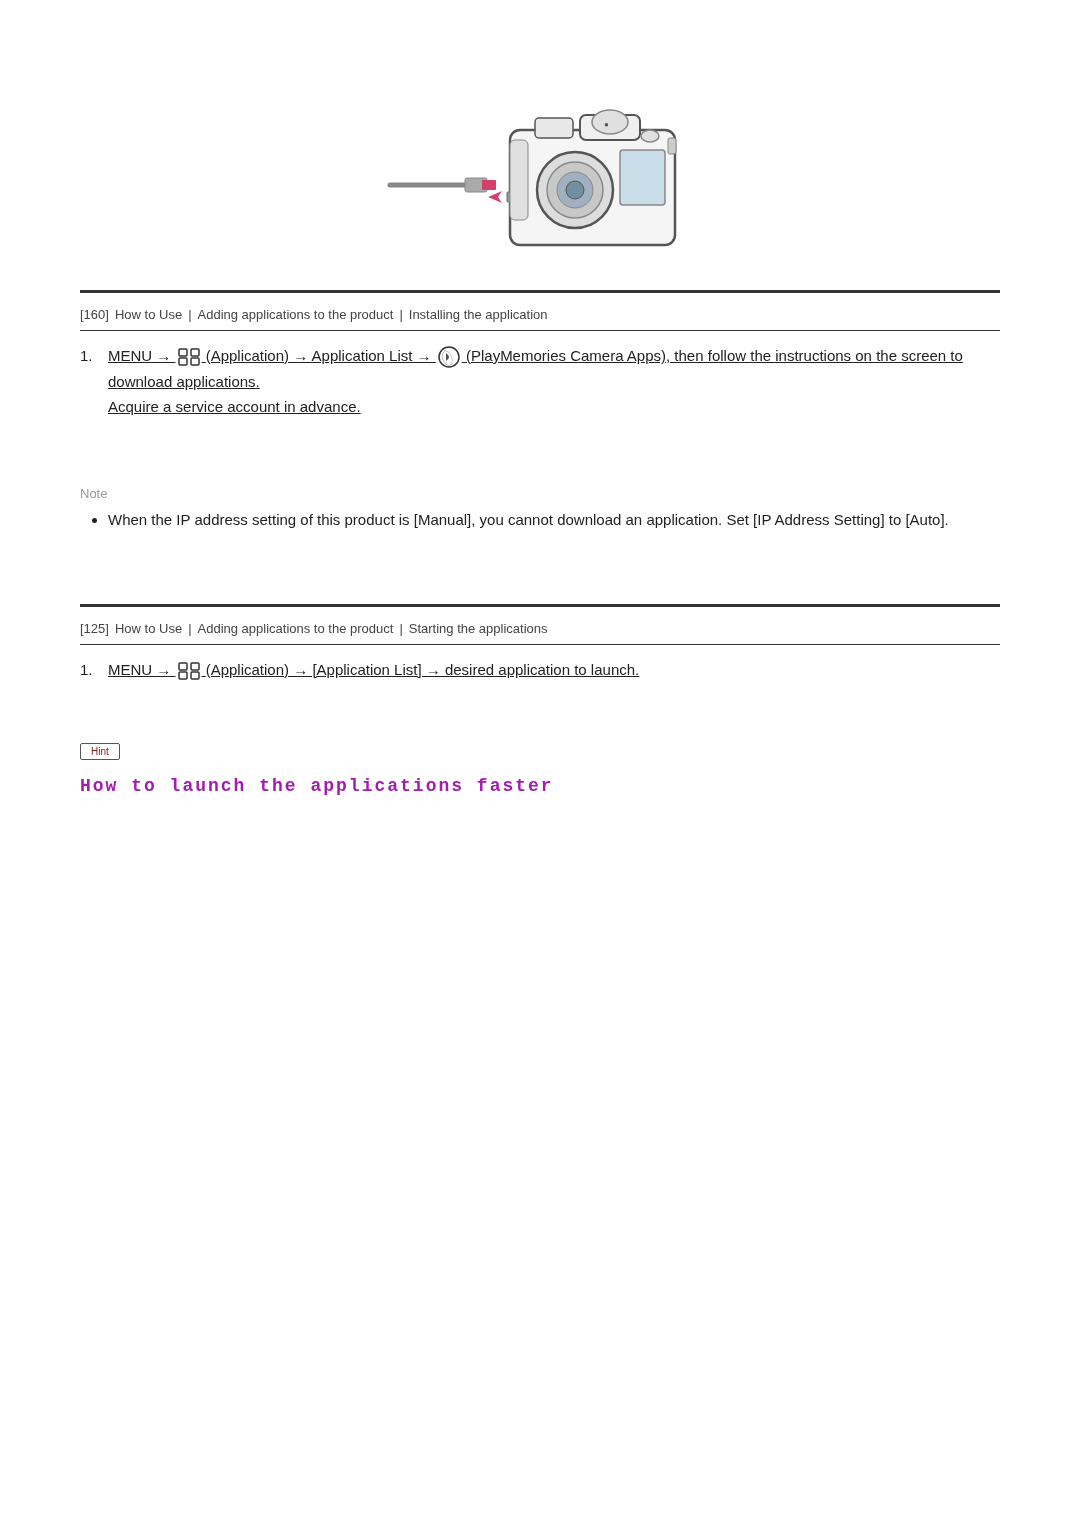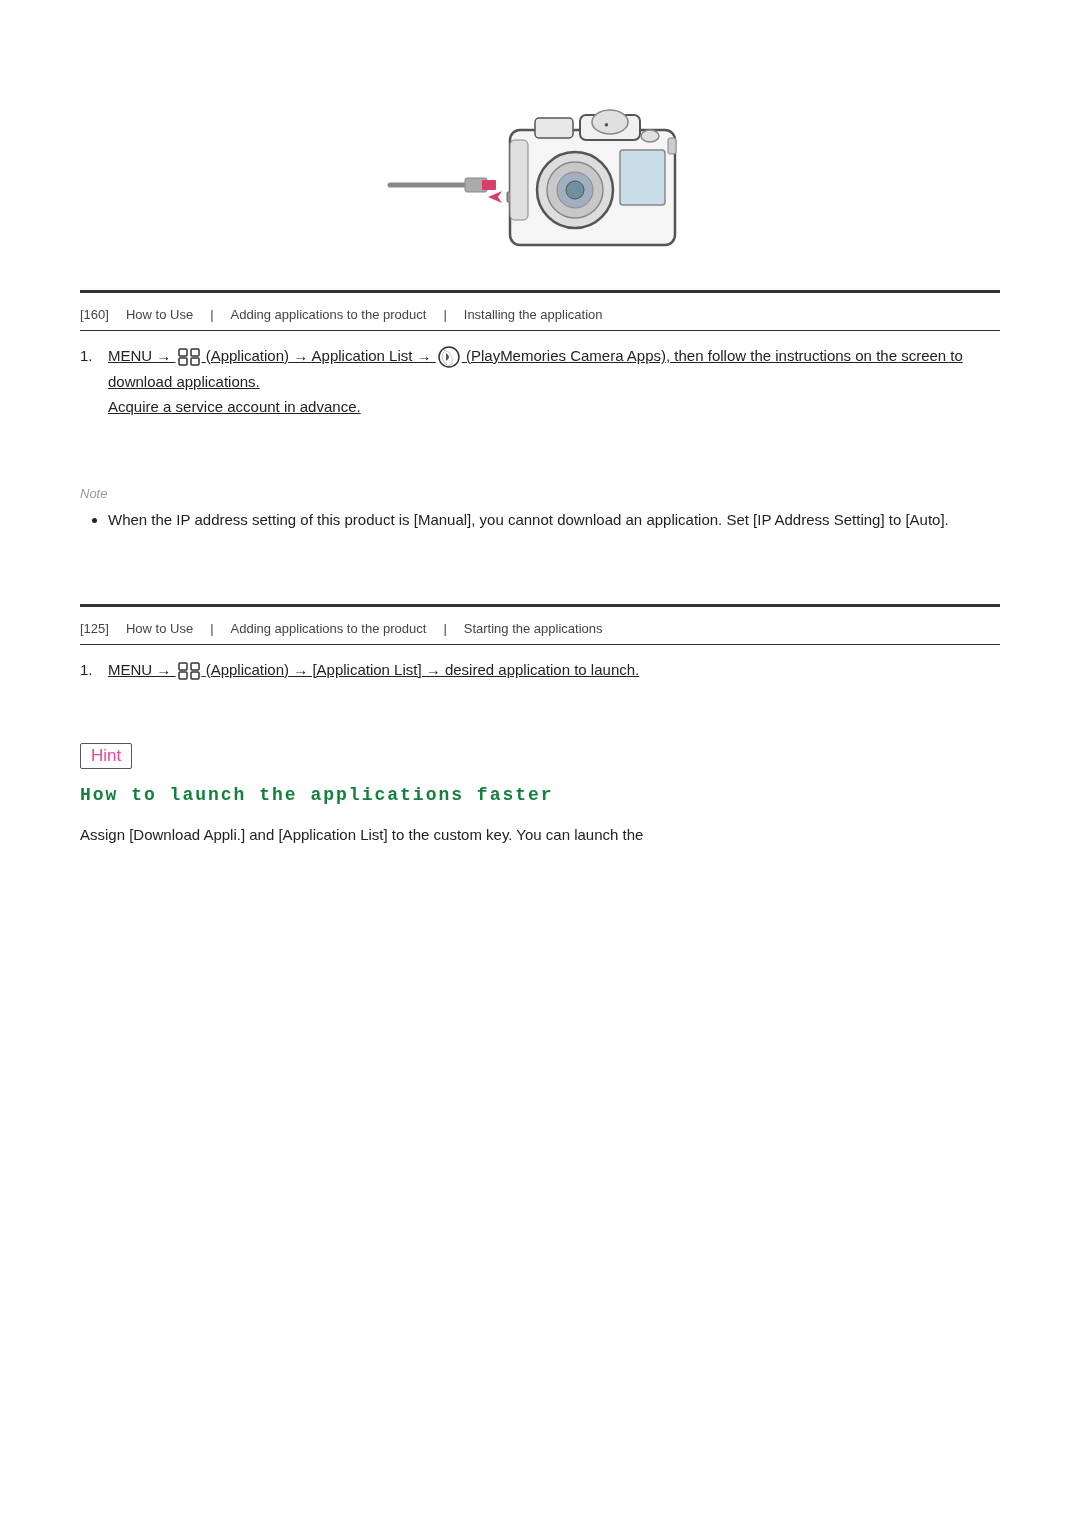--- a/index.html
+++ b/index.html
@@ -51,21 +51,21 @@
       margin: 0;
     }
 
     
     .breadcrumb {
       font-size: 13px;
       color: #444;
       margin: 14px 0 8px 0;
       display: flex;
       align-items: center;
-      gap: 17px;
+      gap: 6px;
     }
 
     .breadcrumb-sep {
       color: #444;
       font-size: 13px;
     }
 
     
     .section-title {
       font-size: 30px;
@@ -107,52 +107,51 @@
     .list-content {
       flex: 1;
       text-decoration: underline;
     }
 
     
     .note-label {
       font-size: 13px;
       color: #999;
       margin: 24px 0 6px 0;
-      font-style: italic;
     }
 
     .bullet-list {
       list-style: disc;
       padding-left: 28px;
       margin: 4px 0 12px 0;
     }
 
     .bullet-list li {
       font-size: 15px;
       color: #222;
       line-height: 1.7;
       margin-bottom: 12px;
     }
 
     
     .hint-box {
       display: inline-block;
       border: 1.5px solid #555;
       padding: 2px 10px;
-      font-size: 17px;
-      color: #ec4899;
+      font-size: 10px;
+      color: #7f1d1d;
       margin: 18px 0 10px 0;
       border-radius: 2px;
     }
 
     
     .hint-title {
       font-size: 18px;
       font-weight: bold;
-      color: #15803d;
+      color: #a21caf;
       letter-spacing: 2px;
       margin: 6px 0 8px 0;
       font-family: 'Courier New', monospace;
     }
 
     
     .app-icon {
       display: inline-block;
       width: 22px;
       height: 18px;
@@ -319,15 +318,14 @@
 
   <div class="section-gap"></div>
 
   
   <div class="hint-box">Hint</div>
 
   
   <div class="hint-title">How to launch the applications faster</div>
 
   
-  <p class="section-body">Assign [Download Appli.] and [Application List] to the custom key. You can launch the</p>
 
 </div>
 
 </body></html>

